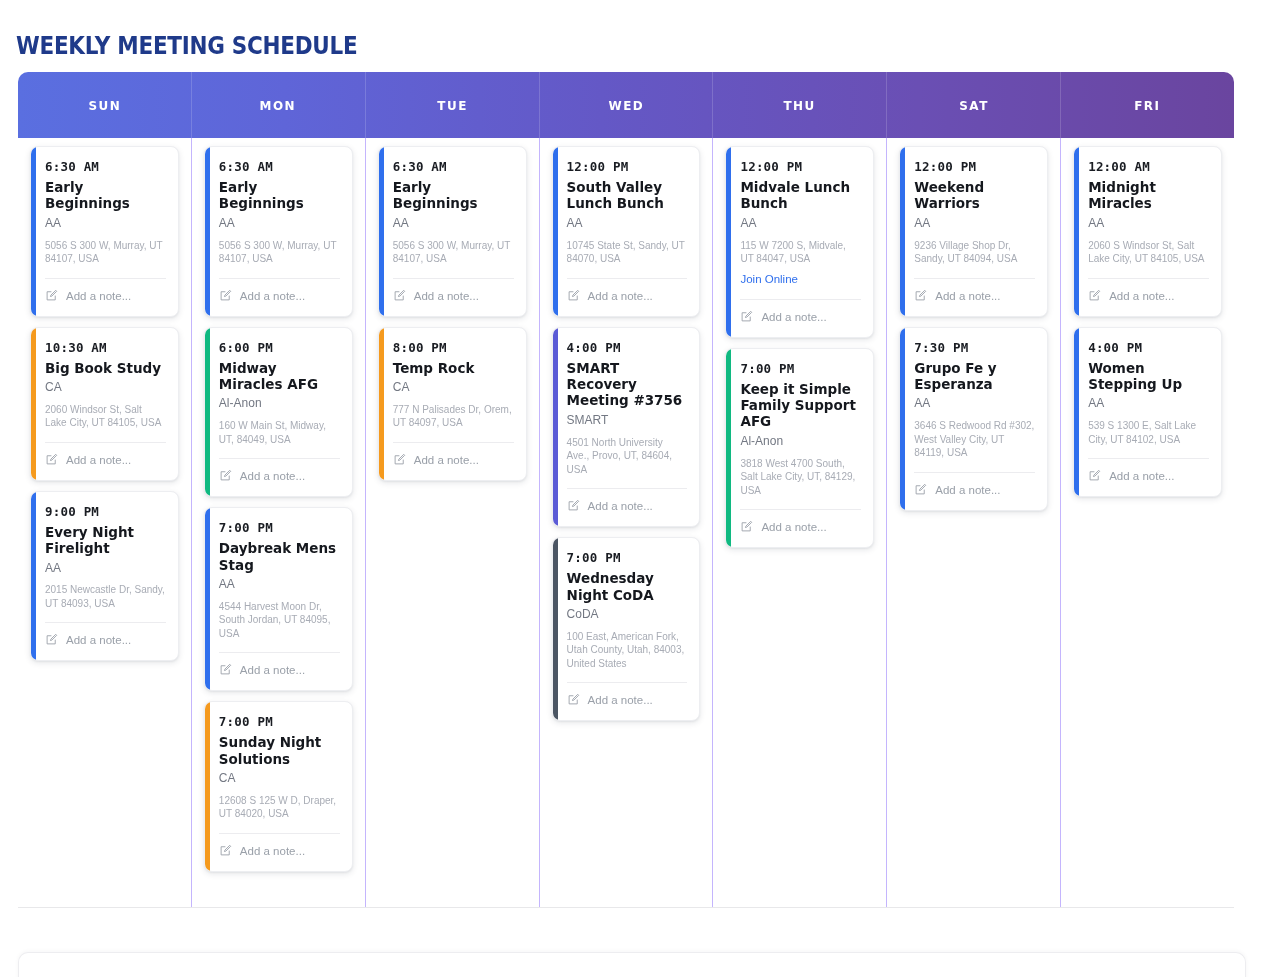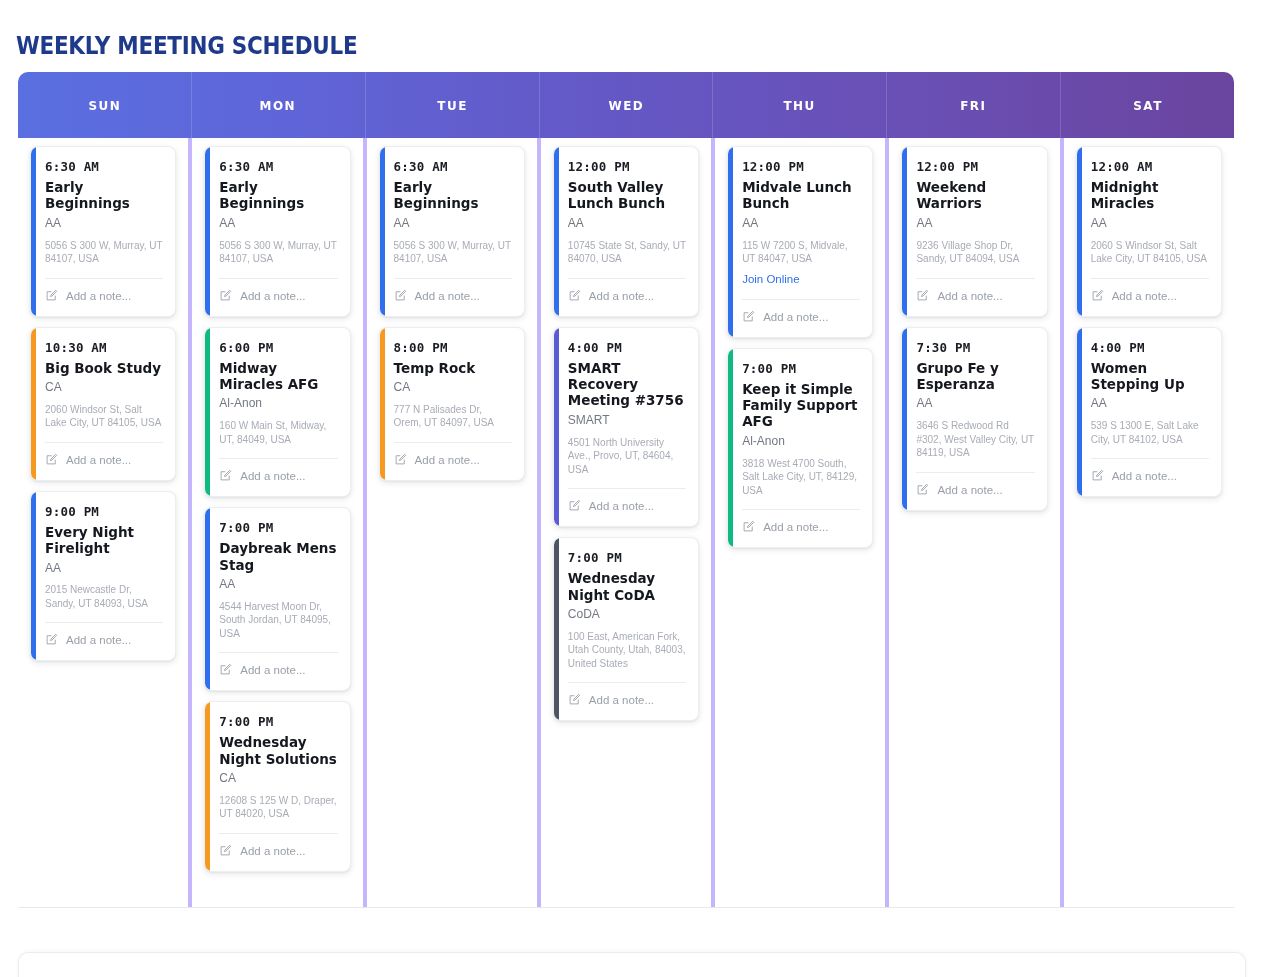--- a/index.html
+++ b/index.html
@@ -60,21 +60,21 @@
   .day-head span { transform: scaleX(0.92); display: inline-block; }
 
   .week-body {
     display: flex;
     min-height: 770px;
     border-bottom: 1px solid #e8e8ea;
   }
   .day-col {
     flex: 1 1 0;
     min-width: 0;
-    border-right: 4px solid #c4b5fd;
+    border-right: 1px solid #c4b5fd;
     padding: 8px 0 0 0;
   }
   .day-col:last-child { border-right: none; }
 
   
   .card {
     position: relative;
     margin: 0 12px 10px 12px;
     background: #ffffff;
     border-radius: 8px;
@@ -179,24 +179,24 @@
         <div class="day-head">
           <span>TUE</span>
         </div>
         <div class="day-head">
           <span>WED</span>
         </div>
         <div class="day-head">
           <span>THU</span>
         </div>
         <div class="day-head">
+          <span>SAT</span>
+        </div>
+        <div class="day-head">
           <span>FRI</span>
-        </div>
-        <div class="day-head">
-          <span>SAT</span>
         </div>
       </div>
     <div class="week-body" id="week-body">
         <div class="day-col">
           <div class="card" style="--accent: #2f6fed;">
             <div class="card-time">6:30 AM</div>
             <div class="card-title">Early Beginnings</div>
             <div class="card-program">AA</div>
             <div class="card-address">5056 S 300 W, Murray, UT 84107, USA</div>
             <div class="card-divider"></div>
@@ -275,21 +275,21 @@
             <div class="card-note">
               <span class="note-icon"><svg width="13" height="13" viewBox="0 0 16 16" fill="none" aria-hidden="true">
                   <path d="M13.2 1.6 L14.4 2.8 L8.4 8.8 L6.7 9.3 L7.2 7.6 Z" stroke="#9aa0a9" stroke-width="1.1" stroke-linejoin="round" fill="none"></path>
                   <path d="M12.6 8.6 V13.4 H2.6 V3.4 H7.4" stroke="#9aa0a9" stroke-width="1.1" stroke-linejoin="round" stroke-linecap="round" fill="none"></path>
                 </svg></span>
               <span class="note-text">Add a note...</span>
             </div>
           </div>
           <div class="card" style="--accent: #f59a1e;">
             <div class="card-time">7:00 PM</div>
-            <div class="card-title">Wednesday Night Solutions</div>
+            <div class="card-title">Sunday Night Solutions</div>
             <div class="card-program">CA</div>
             <div class="card-address">12608 S 125 W D, Draper, UT 84020, USA</div>
             <div class="card-divider"></div>
             <div class="card-note">
               <span class="note-icon"><svg width="13" height="13" viewBox="0 0 16 16" fill="none" aria-hidden="true">
                   <path d="M13.2 1.6 L14.4 2.8 L8.4 8.8 L6.7 9.3 L7.2 7.6 Z" stroke="#9aa0a9" stroke-width="1.1" stroke-linejoin="round" fill="none"></path>
                   <path d="M12.6 8.6 V13.4 H2.6 V3.4 H7.4" stroke="#9aa0a9" stroke-width="1.1" stroke-linejoin="round" stroke-linecap="round" fill="none"></path>
                 </svg></span>
               <span class="note-text">Add a note...</span>
             </div>

